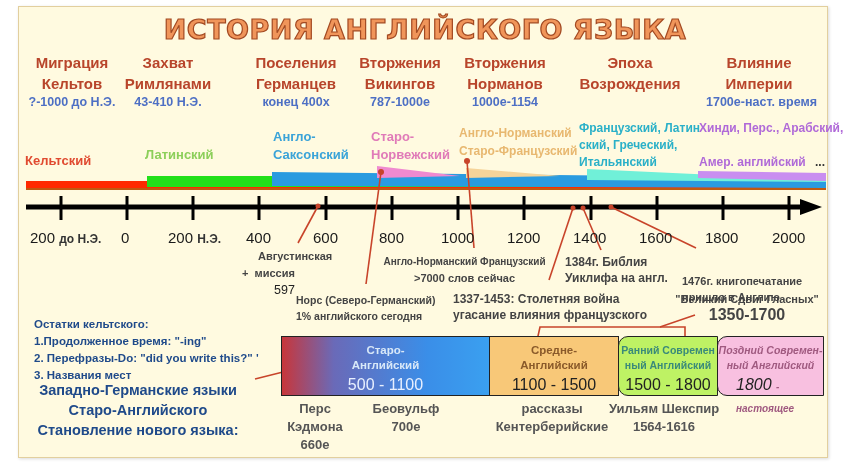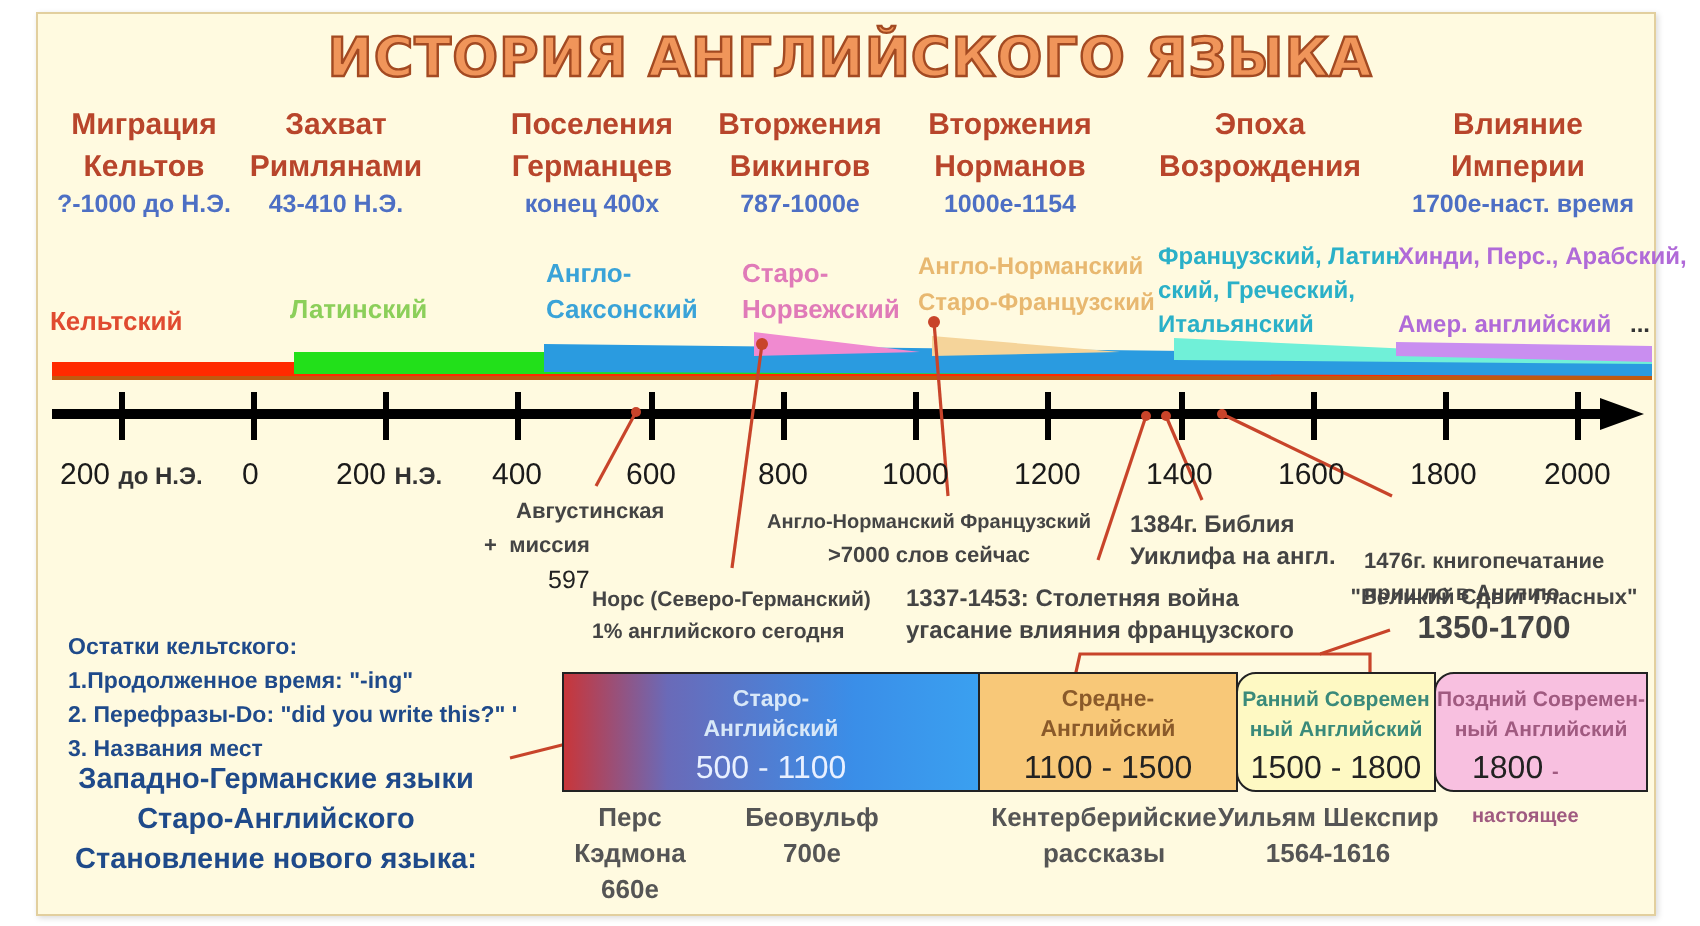--- a/index.html
+++ b/index.html
@@ -207,40 +207,40 @@
 <div class="period" style="left:281px;width:209px;background:linear-gradient(90deg,#c8363a 0%,#6a6ab8 25%,#3a8ee8 70%,#3aa0f0 100%);color:#d8e8f8;">
   <span class="nm" style="margin-top:6px;">Старо-</span>
   <span class="nm" style="margin-top:0;">Английский</span>
   <span class="yr" style="color:#e8f0ff;">500 - 1100</span>
 </div>
 <div class="period" style="left:489px;width:130px;background:#f8c878;color:#8a5a2a;">
   <span class="nm">Средне-</span>
   <span class="nm" style="margin-top:0;">Английский</span>
   <span class="yr" style="color:#222;">1100 - 1500</span>
 </div>
-<div class="period" style="left:618px;width:100px;background:#fef9c3;color:#3a8a7a;border-radius:10px 0 0 10px;">
+<div class="period" style="left:618px;width:100px;background:#bef264;color:#3a8a7a;border-radius:10px 0 0 10px;">
   <span class="nm" style="font-size:10.5px;">Ранний Современ</span>
   <span class="nm" style="margin-top:0;font-size:10.5px;">ный Английский</span>
   <span class="yr" style="color:#222;">1500 - 1800</span>
 </div>
-<div class="period" style="left:717px;width:107px;background:#f8c0e0;color:#a05a80;border-radius:10px 0 0 10px;">
+<div class="period" style="left:717px;width:107px;background:#f8c0e0;color:#a05a80;border-radius:10px 0 0 10px;font-style:italic;">
   <span class="nm" style="font-size:10.5px;">Поздний Современ-</span>
   <span class="nm" style="margin-top:0;font-size:10.5px;">ный Английский</span>
   <span class="yr" style="color:#222;text-align:left;padding-left:18px;"><span>1800</span> <span style="font-size:10px;font-weight:bold;color:#a05a80;">- настоящее</span></span>
 </div>
 
 <div class="bottom-note" style="left:285px;top:400px;width:60px;">
   <div>Перс</div>
     <div>Кэдмона</div>
     <div>660е</div>
 </div>
 <div class="bottom-note" style="left:366px;top:400px;width:80px;">
   <div>Беовульф</div>
     <div>700е</div>
 </div>
 <div class="bottom-note" style="left:493px;top:400px;width:118px;">
-  <div>Кентерберийские</div>
-    <div>рассказы</div>
+  <div>рассказы</div>
+    <div>Кентерберийские</div>
 </div>
 <div class="bottom-note" style="left:609px;top:400px;width:110px;">
   <div>Уильям Шекспир</div>
     <div>1564-1616</div>
 </div>
 
 </body></html>

